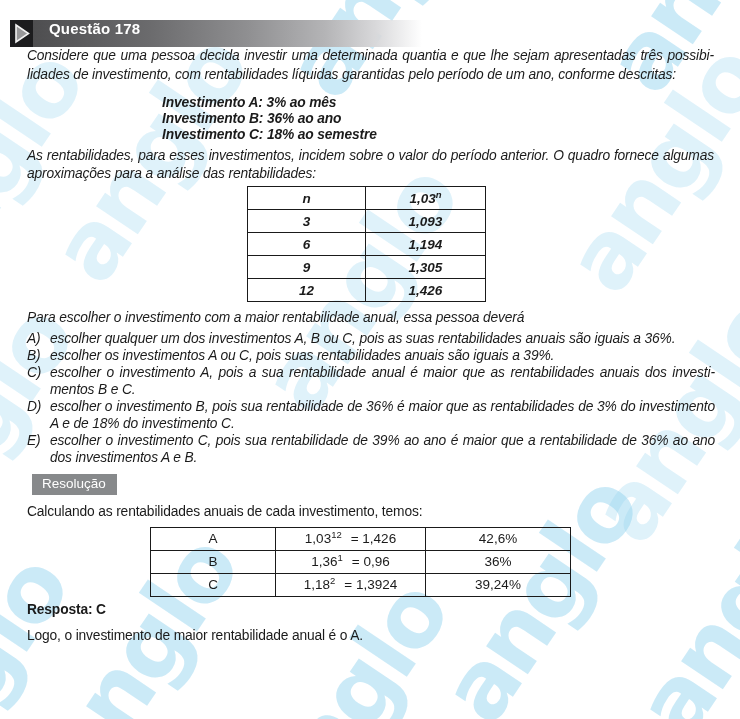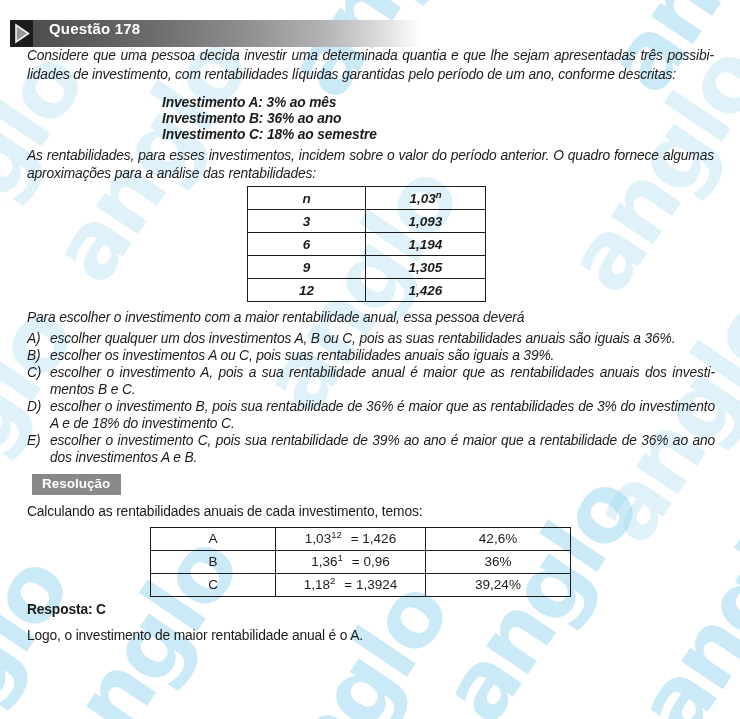--- a/index.html
+++ b/index.html
@@ -111,21 +111,21 @@
     font-size: 13.8px; font-style: italic; line-height: 17px;
     text-align: justify; letter-spacing: -0.15px;
   }
 
   .resol-badge {
     display: inline-block;
     margin: 8px 0 0 32px;
     background: #87898b;
     color: #ffffff;
     font-size: 13.5px;
-    font-weight: bold;
+    font-weight: normal;
     padding: 2px 11px 4px 10px;
   }
 
   .p-rintro { margin-top: 8px; }
 
   .t2 { margin: 5px 0 0 150px; }
   .t2 th { font-size: 13.5px; font-weight: bold; }
   .t2 td { font-size: 13.5px; }
   .t2 .c1 { width: 125px; }
   .t2 .c2 { width: 150px; }

